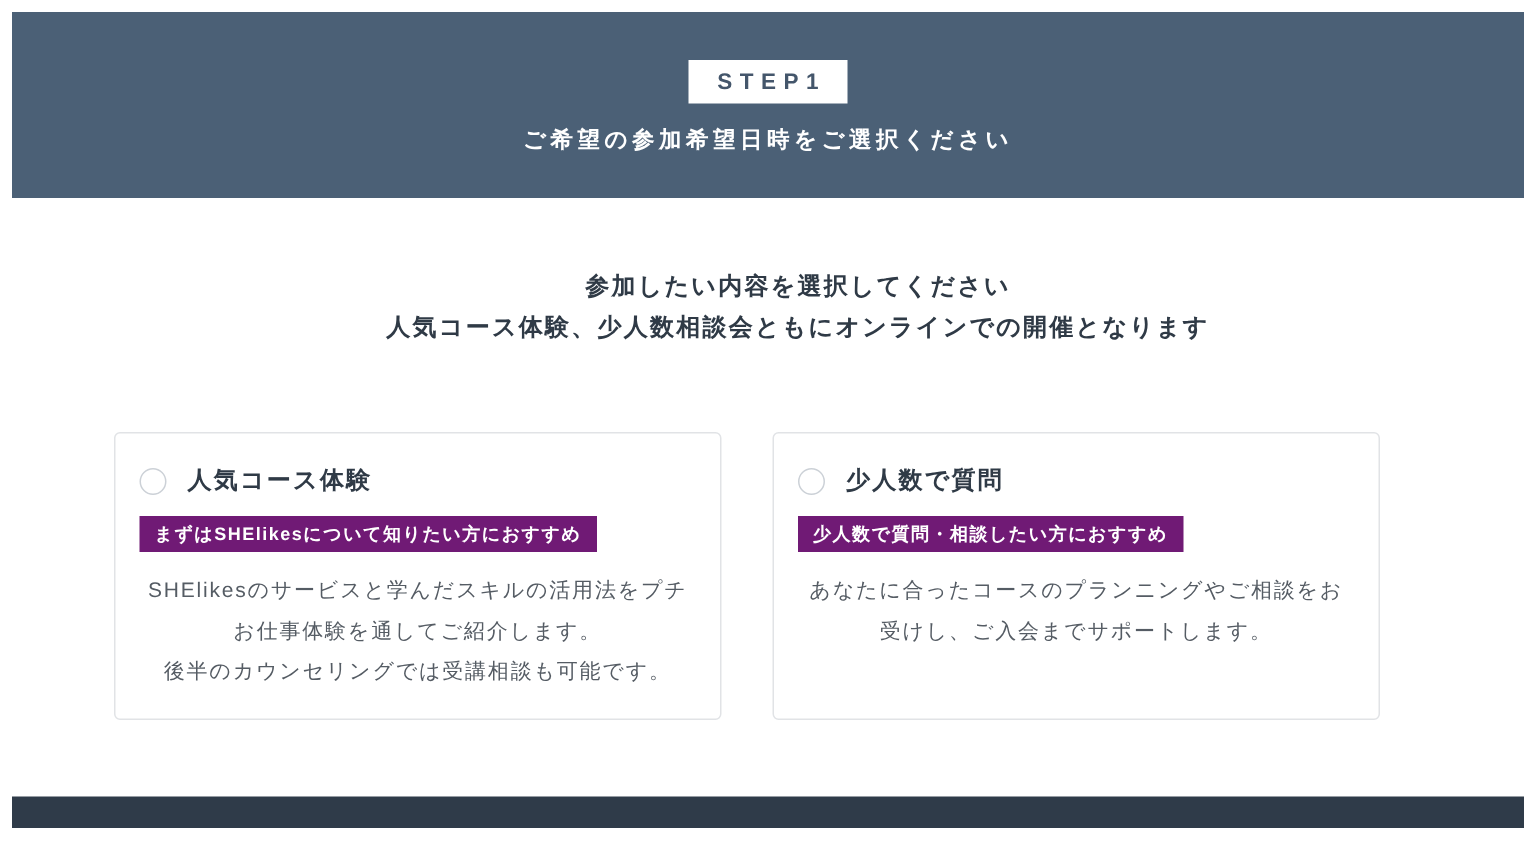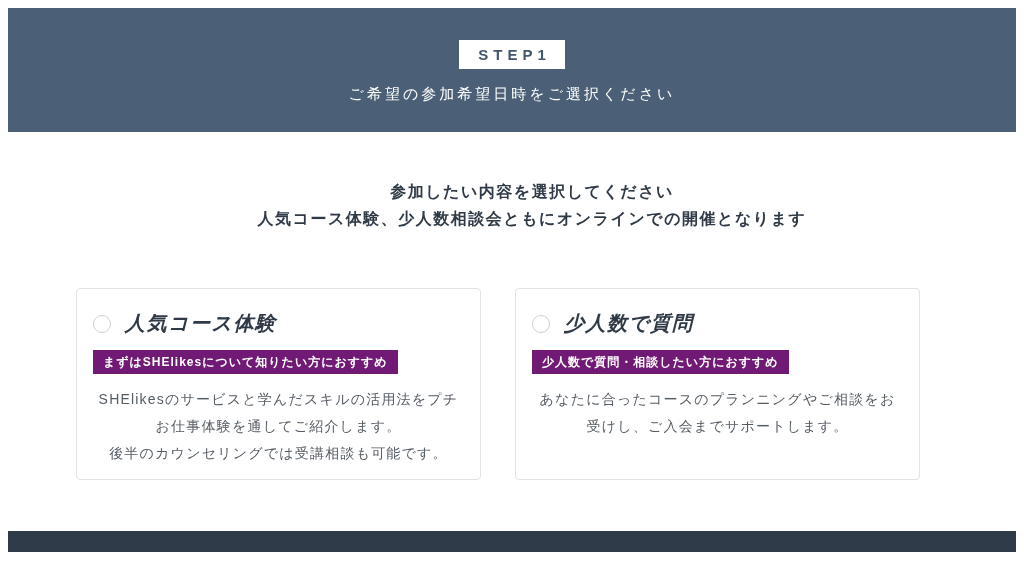--- a/index.html
+++ b/index.html
@@ -31,21 +31,21 @@
     font-weight: bold;
     font-size: 15px;
     letter-spacing: 5px;
     padding: 7px 14px 7px 19px;
     line-height: 1;
   }
   .step-title {
     margin: 17px 0 0 0;
     color: #ffffff;
     font-size: 15px;
-    font-weight: normal;
+    font-weight: bold;
     letter-spacing: 3px;
     line-height: 1;
   }
 
   
   .intro {
     margin-top: 46px;
     text-align: center;
     font-weight: bold;
     color: #2f3a46;
@@ -81,24 +81,23 @@
     width: 16px;
     height: 16px;
     border: 1px solid #ccd1d7;
     border-radius: 50%;
     background: #ffffff;
     flex: none;
     display: inline-block;
   }
   .card-title {
     font-weight: bold;
-    font-size: 20px;
+    font-size: 16px;
     color: #2f3a46;
     letter-spacing: 1.5px;
-    font-style: italic;
   }
   .badge {
     display: inline-block;
     margin-top: 13px;
     background: #701a75;
     color: #ffffff;
     font-size: 12px;
     font-weight: bold;
     letter-spacing: 1px;
     padding: 6px 10px;

